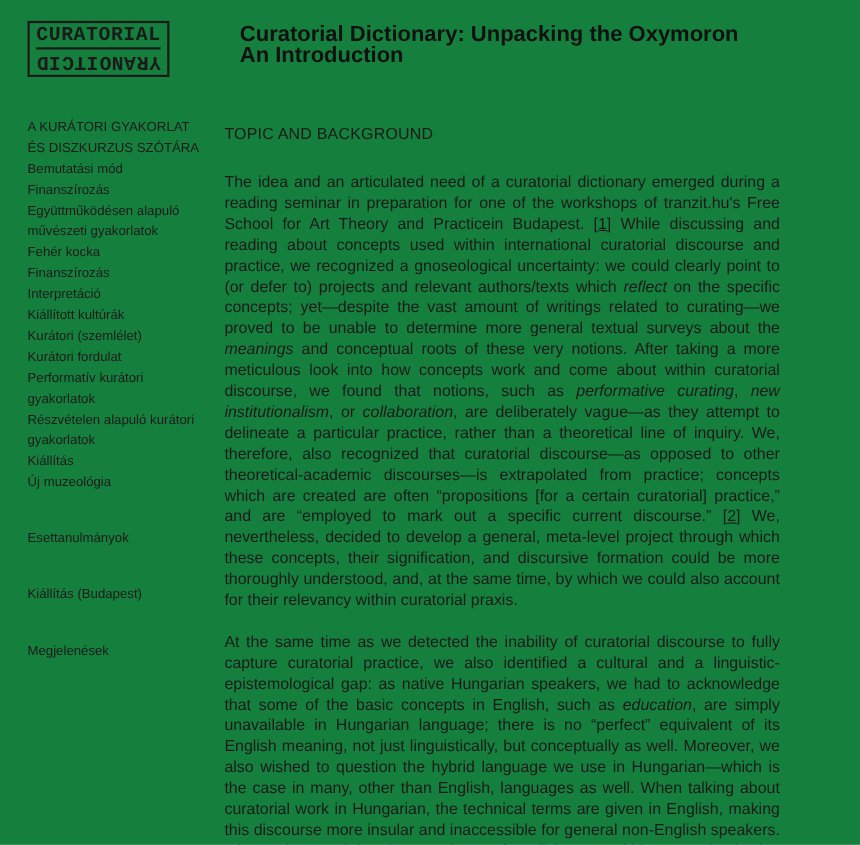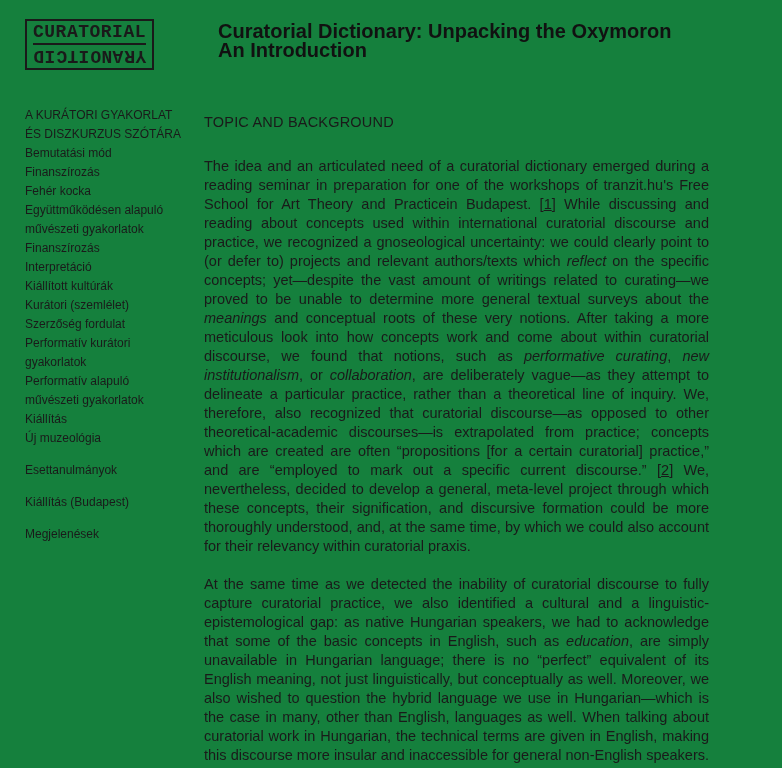--- a/index.html
+++ b/index.html
@@ -32,21 +32,21 @@
     position: absolute; left: 218px; top: 22px; width: 520px;
     font-size: 20px; font-weight: bold; line-height: 19px; color: #111;
   }
 
   
   .sidebar {
     position: absolute; left: 25px; top: 106px; width: 158px;
     font-size: 12px; line-height: 19px; color: #1a1a1a;
   }
   .side-item { cursor: pointer; }
-  .side-item.spaced { margin-top: 13px; }
+  .side-item.spaced { margin-top: 32px; }
 
   
   .main {
     position: absolute; left: 204px; top: 113px; width: 505px;
     font-size: 14.5px; line-height: 19px; color: #1a1a1a;
   }
   .section-heading {
     font-size: 14.5px; font-weight: normal; letter-spacing: 0.2px;
     margin: 0 0 25px 0;
   }
@@ -67,29 +67,29 @@
   <div class="header">
     <div>Curatorial Dictionary: Unpacking the Oxymoron</div>
     <div>An Introduction</div>
   </div>
 
   <div class="sidebar">
     <div class="side-item">A KURÁTORI GYAKORLAT ÉS DISZKURZUS SZÓTÁRA</div>
     <div>
         <div class="side-item">Bemutatási mód</div>
         <div class="side-item">Finanszírozás</div>
+        <div class="side-item">Együttműködésen alapuló művészeti gyakorlatok</div>
         <div class="side-item">Fehér kocka</div>
-        <div class="side-item">Együttműködésen alapuló művészeti gyakorlatok</div>
         <div class="side-item">Finanszírozás</div>
         <div class="side-item">Interpretáció</div>
         <div class="side-item">Kiállított kultúrák</div>
         <div class="side-item">Kurátori (szemlélet)</div>
-        <div class="side-item">Szerzőség fordulat</div>
+        <div class="side-item">Kurátori fordulat</div>
         <div class="side-item">Performatív kurátori gyakorlatok</div>
-        <div class="side-item">Performatív alapuló művészeti gyakorlatok</div>
+        <div class="side-item">Részvételen alapuló kurátori gyakorlatok</div>
         <div class="side-item">Kiállítás</div>
         <div class="side-item">Új muzeológia</div>
       </div>
     <div>
         <div class="side-item spaced">Esettanulmányok</div>
         <div class="side-item spaced">Kiállítás (Budapest)</div>
         <div class="side-item spaced">Megjelenések</div>
       </div>
   </div>
 

